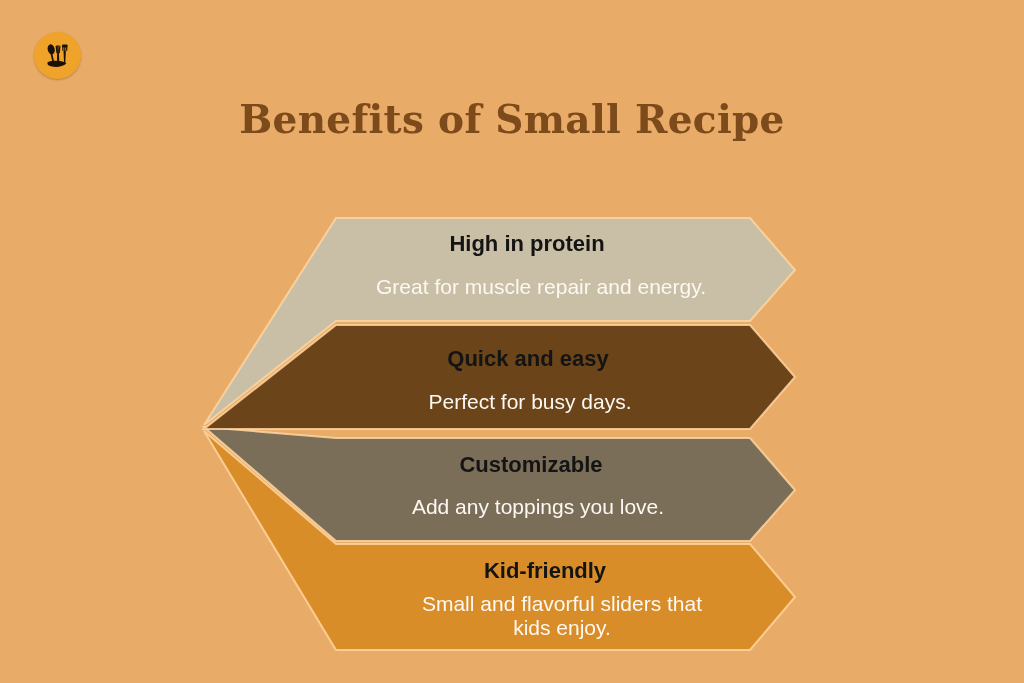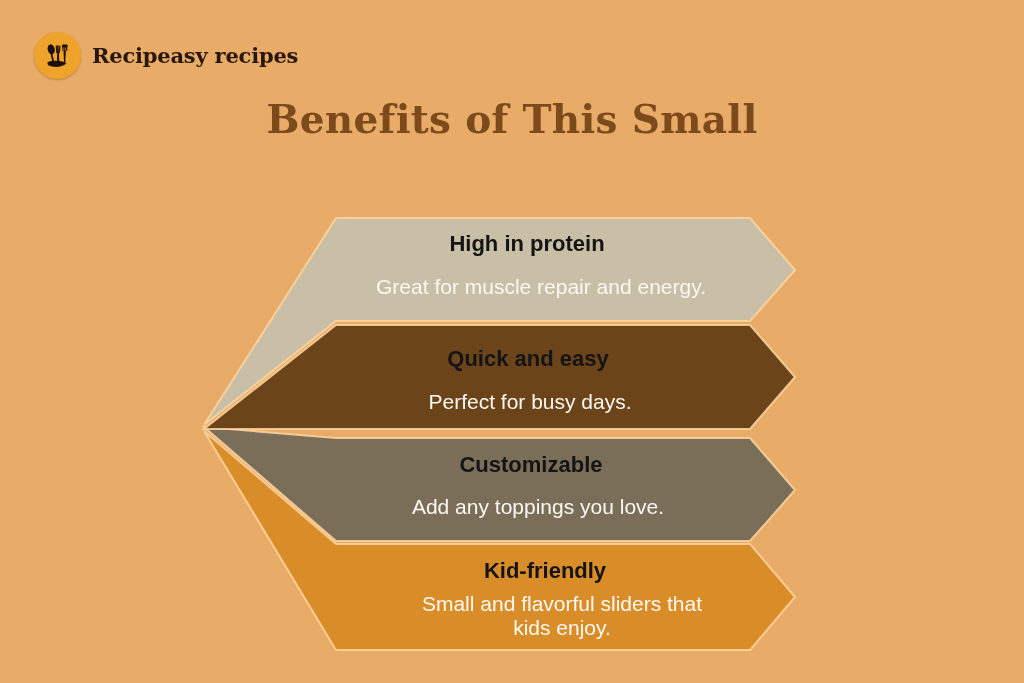--- a/index.html
+++ b/index.html
@@ -107,24 +107,23 @@
         <rect x="23.2" y="7.8" width="1.2" height="4.0"></rect>
         <rect x="25.1" y="7.8" width="1.2" height="4.0"></rect>
         <path d="M22.5 11.4 L24.9 11.4 L24.2 25.2 L23.1 25.2 Z"></path>
 
         <path d="M6.6 23.2 C12.0 21.0 20.6 21.6 25.4 24.2
                  C21.0 28.6 12.4 28.8 7.4 26.2
                  C6.7 25.8 6.2 24.4 6.6 23.2 Z"></path>
       </g>
     </svg>
   </span>
-  <span class="brand-name" style="color: rgb(42, 22, 8);">Recipeasy recipes</span>
 </div>
 
-<div class="page-title" style="color: rgb(124, 74, 27);">Benefits of This Small</div>
+<div class="page-title" style="color: rgb(124, 74, 27);">Benefits of Small Recipe</div>
 
 <div class="ribbons">
   <svg viewBox="0 0 1024 683" xmlns="http://www.w3.org/2000/svg">
 
     <g>
       <polygon points="336,544 750,544 795,597 750,650 336,650 204,431" fill="#d98d28" stroke="rgba(255,213,160,0.85)" stroke-width="2"></polygon>
       <text class="band-title" text-anchor="middle" x="545" y="578" fill="#141414">Kid-friendly</text>
       <text class="band-desc" text-anchor="middle" x="562" y="611" fill="#fdf8f2">Small and flavorful sliders that</text>
       <text class="band-desc" text-anchor="middle" x="562" y="635" fill="#fdf8f2">kids enjoy.</text>
     </g>

